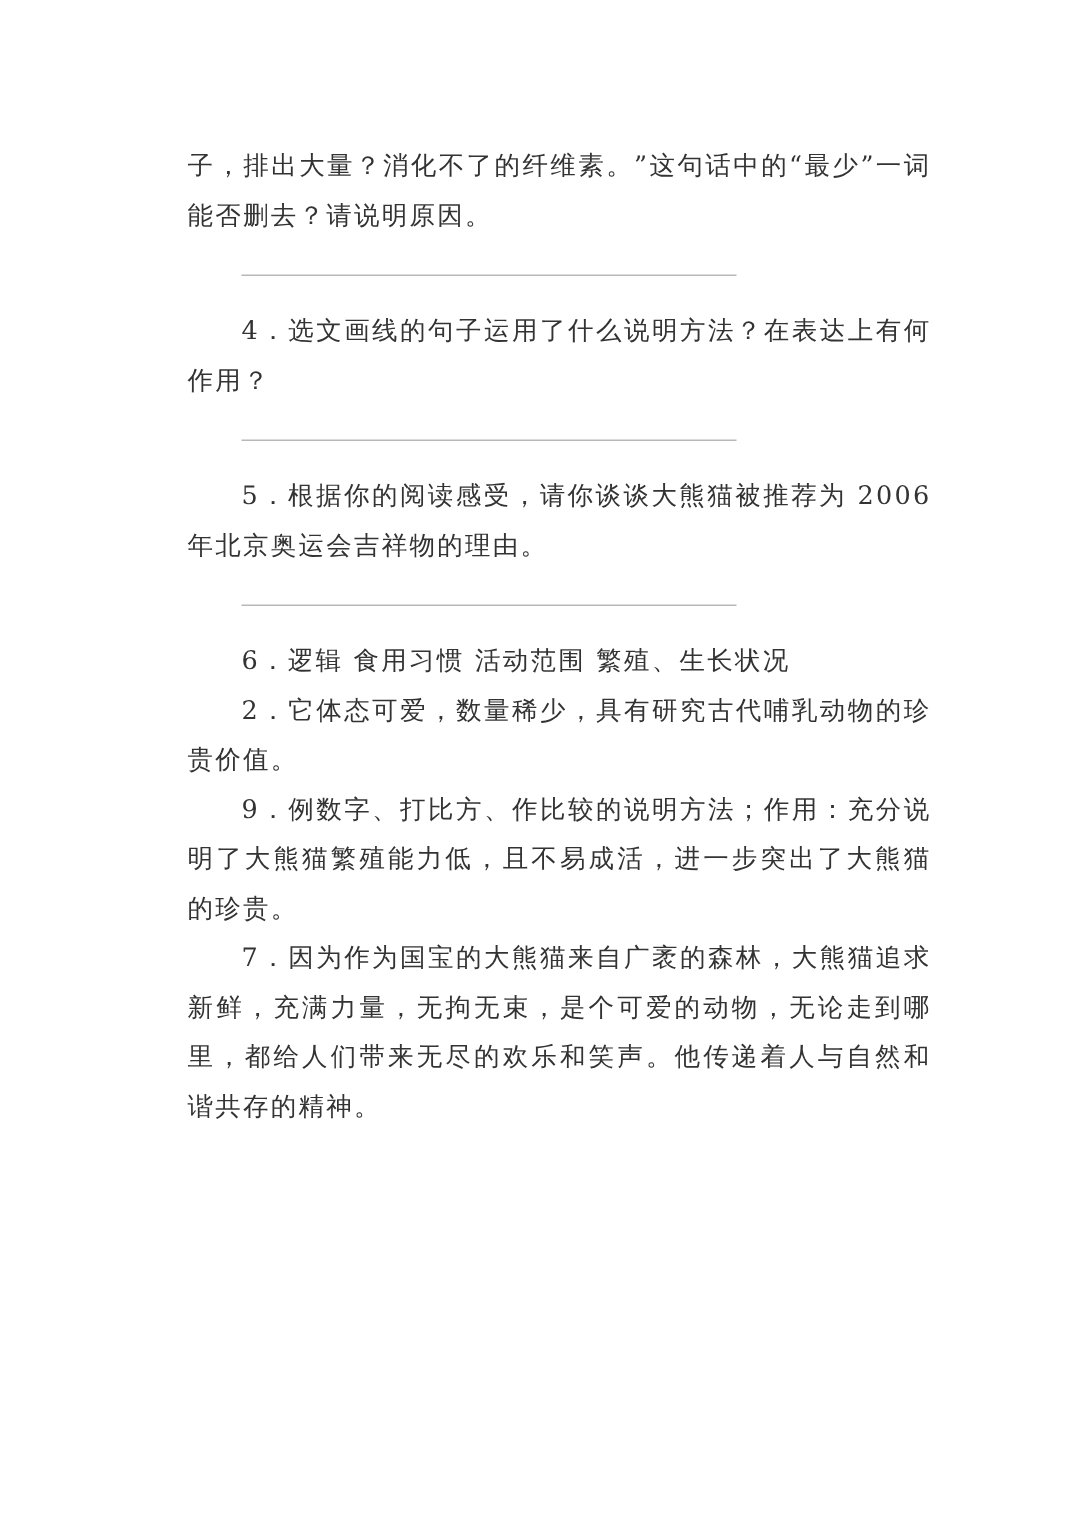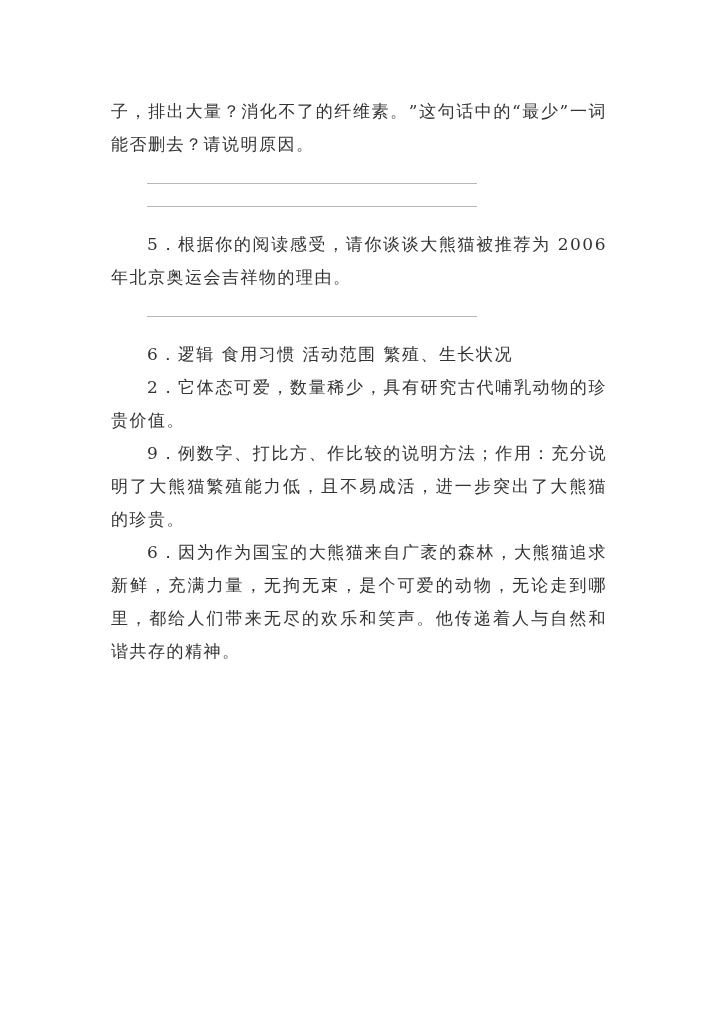--- a/index.html
+++ b/index.html
@@ -1,36 +1,37 @@
 <!DOCTYPE html>
 <html><head>
 <meta charset="utf-8">
 <style>
   html, body { margin: 0; padding: 0; background: #ffffff; }
   body { width: 720px; height: 1017px; position: relative; overflow: hidden; }
   .page {
-    position: absolute; left: 111px; top: 95px; width: 496px;
+    position: absolute; left: 125px; top: 95px; width: 496px;
     font-family: "DejaVu Serif", "Liberation Serif", serif;
     font-size: 17px; color: #333333; line-height: 33px;
     letter-spacing: 1.5px;
   }
   .p { margin: 0; text-align: justify; }
   .indent { text-indent: 36px; }
   .rule { height: 1px; background: #b8b8b8; margin-left: 36px; width: 330px; }
   .gap-rule { margin-top: 22px; margin-bottom: 21px; }
 </style>
 </head>
 <body>
 
 <div class="page">
   <p class="p">子，排出大量？消化不了的纤维素。”这句话中的“最少”一词能否删去？请说明原因。</p>
   <div class="rule gap-rule"></div>
 
+  <p class="p indent">4．选文画线的句子运用了什么说明方法？在表达上有何作用？</p>
   <div class="rule gap-rule"></div>
 
   <p class="p indent">5．根据你的阅读感受，请你谈谈大熊猫被推荐为 2006 年北京奥运会吉祥物的理由。</p>
   <div class="rule gap-rule"></div>
 
   <p class="p indent">6．逻辑 食用习惯 活动范围 繁殖、生长状况</p>
   <p class="p indent">2．它体态可爱，数量稀少，具有研究古代哺乳动物的珍贵价值。</p>
   <p class="p indent">9．例数字、打比方、作比较的说明方法；作用：充分说明了大熊猫繁殖能力低，且不易成活，进一步突出了大熊猫的珍贵。</p>
-  <p class="p indent">6．因为作为国宝的大熊猫来自广袤的森林，大熊猫追求新鲜，充满力量，无拘无束，是个可爱的动物，无论走到哪里，都给人们带来无尽的欢乐和笑声。他传递着人与自然和谐共存的精神。</p>
+  <p class="p indent">7．因为作为国宝的大熊猫来自广袤的森林，大熊猫追求新鲜，充满力量，无拘无束，是个可爱的动物，无论走到哪里，都给人们带来无尽的欢乐和笑声。他传递着人与自然和谐共存的精神。</p>
 </div>
 
 </body></html>

